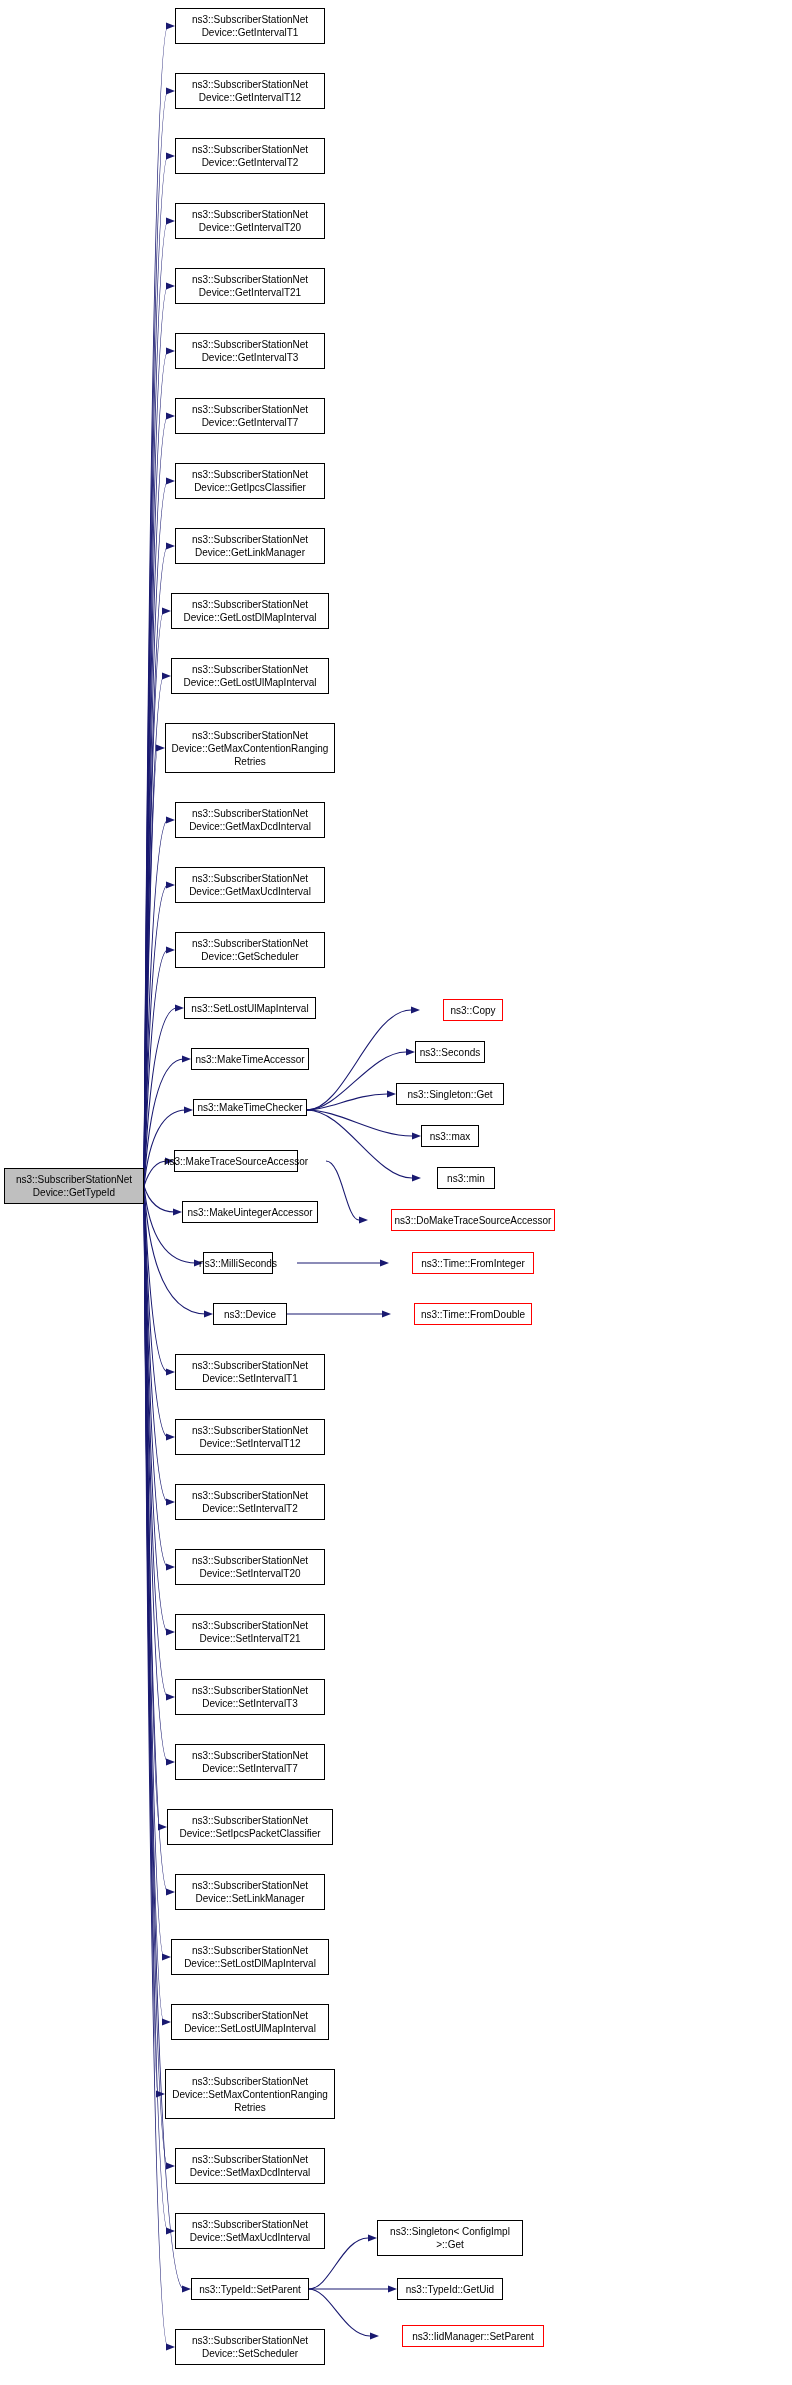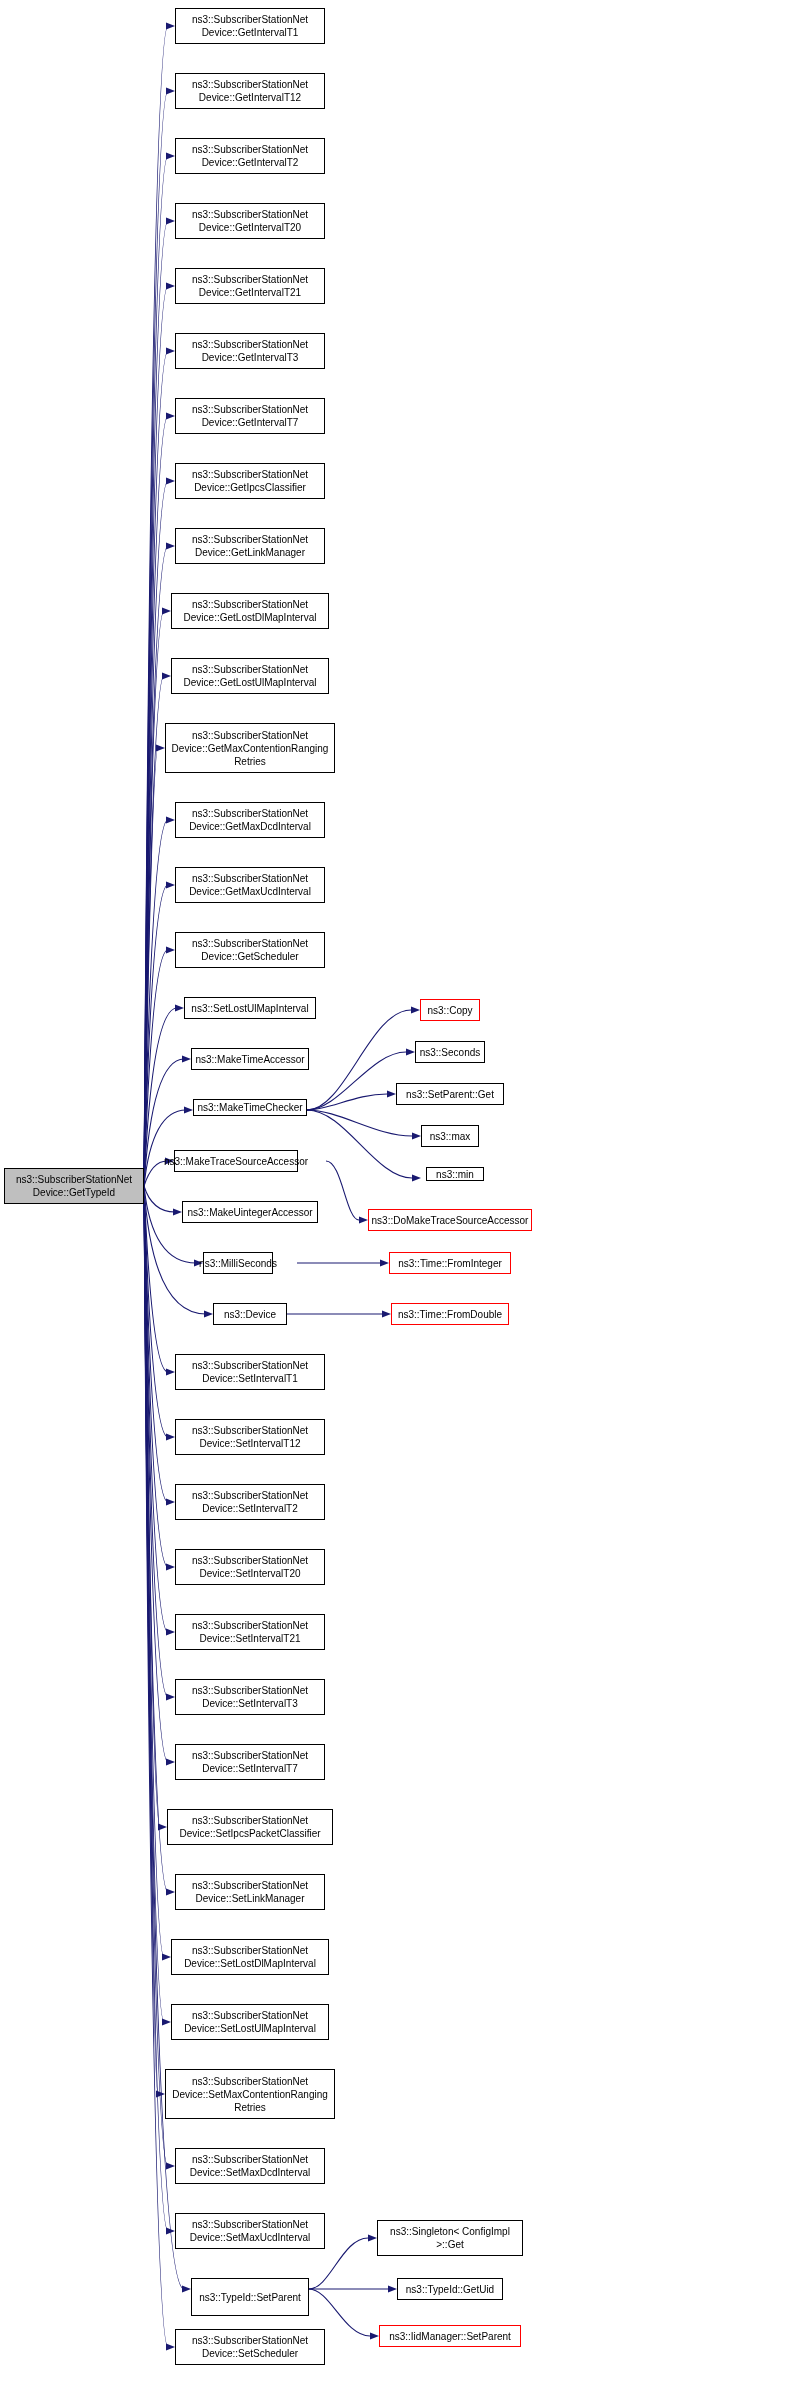--- a/index.html
+++ b/index.html
@@ -7,21 +7,21 @@
   .canvas{position:relative;width:792px;height:2385px;background:#ffffff;overflow:hidden;}
   .edges{position:absolute;left:0;top:0;pointer-events:none;}
   .node{
     position:absolute;box-sizing:border-box;
     border:1px solid #000000;background:#ffffff;color:#000000;
     display:flex;align-items:center;justify-content:center;
     text-align:center;font-size:10px;line-height:13px;
     white-space:pre-line;cursor:pointer;
   }
   .node.root{background:#bfbfbf;cursor:default;}
-  .node.trunc{border-color:#ff0000;}
+  .node.trunc{border-color:#ff0000;margin-left:23px;}
 </style>
 </head>
 <body>
 
 <div class="canvas">
 
   <svg class="edges" width="792" height="2385" viewBox="0 0 792 2385" stroke="#191970" fill="none" stroke-width="1.1">
 
     <path d="M144,1186 Q152,26 168,26"></path>
       <polygon points="175,26 166,22.5 166,29.5" fill="#191970" stroke="none"></polygon>
@@ -191,29 +191,29 @@
 Device::SetLostDlMapInterval</div>
   <div class="node" style="left:171px;top:2004px;width:158px;height:36px">ns3::SubscriberStationNet
 Device::SetLostUlMapInterval</div>
   <div class="node" style="left:165px;top:2069px;width:170px;height:50px">ns3::SubscriberStationNet
 Device::SetMaxContentionRanging
 Retries</div>
   <div class="node" style="left:175px;top:2148px;width:150px;height:36px">ns3::SubscriberStationNet
 Device::SetMaxDcdInterval</div>
   <div class="node" style="left:175px;top:2213px;width:150px;height:36px">ns3::SubscriberStationNet
 Device::SetMaxUcdInterval</div>
-  <div class="node" style="left:191px;top:2278px;width:118px;height:38px">ns3::TypeId::SetParent</div>
+  <div class="node" style="left:191px;top:2278px;width:118px;height:22px">ns3::TypeId::SetParent</div>
   <div class="node" style="left:175px;top:2329px;width:150px;height:36px">ns3::SubscriberStationNet
 Device::SetScheduler</div>
 
   <div class="node trunc" style="left:420px;top:999px;width:60px;height:22px">ns3::Copy</div>
   <div class="node" style="left:415px;top:1041px;width:70px;height:22px">ns3::Seconds</div>
-  <div class="node" style="left:396px;top:1083px;width:108px;height:22px">ns3::SetParent::Get</div>
+  <div class="node" style="left:396px;top:1083px;width:108px;height:22px">ns3::Singleton::Get</div>
   <div class="node" style="left:421px;top:1125px;width:58px;height:22px">ns3::max</div>
-  <div class="node" style="left:426px;top:1167px;width:58px;height:14px">ns3::min</div>
+  <div class="node" style="left:437px;top:1167px;width:58px;height:22px">ns3::min</div>
   <div class="node trunc" style="left:368px;top:1209px;width:164px;height:22px">ns3::DoMakeTraceSourceAccessor</div>
   <div class="node trunc" style="left:389px;top:1252px;width:122px;height:22px">ns3::Time::FromInteger</div>
   <div class="node trunc" style="left:391px;top:1303px;width:118px;height:22px">ns3::Time::FromDouble</div>
   <div class="node" style="left:377px;top:2220px;width:146px;height:36px">ns3::Singleton&lt; ConfigImpl
 &gt;::Get</div>
   <div class="node" style="left:397px;top:2278px;width:106px;height:22px">ns3::TypeId::GetUid</div>
   <div class="node trunc" style="left:379px;top:2325px;width:142px;height:22px">ns3::IidManager::SetParent</div>
 
 </div>
 

